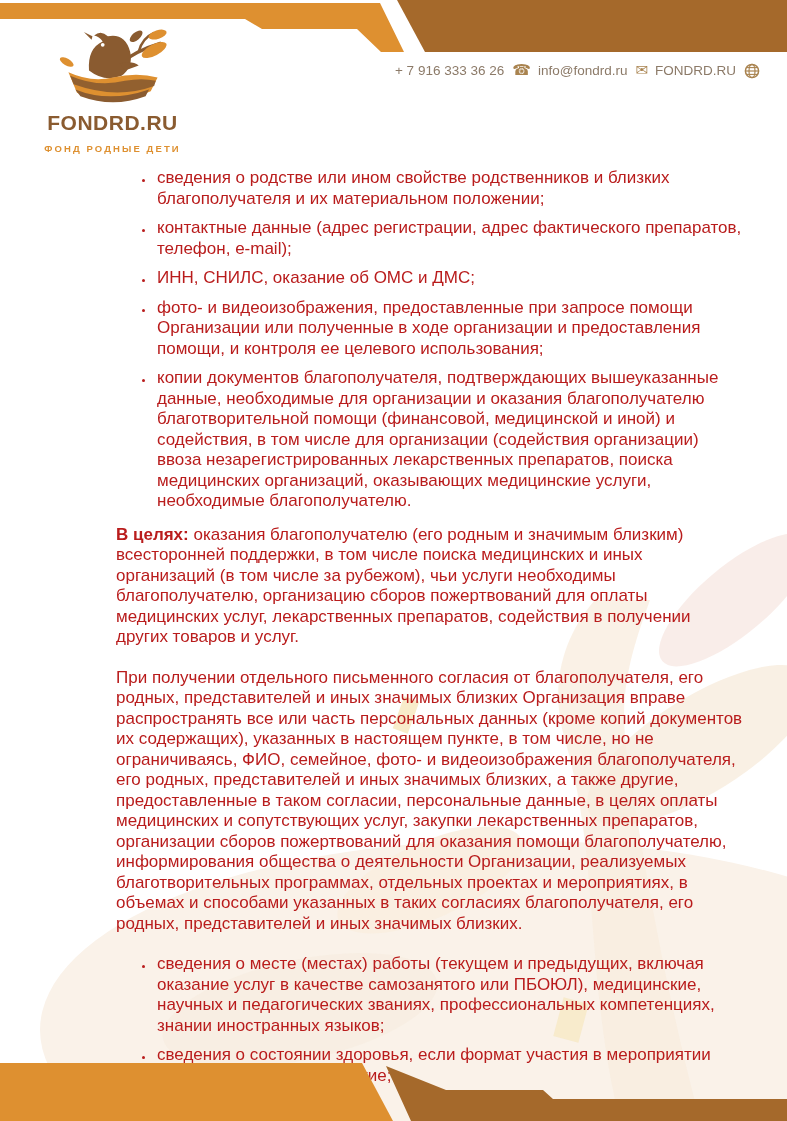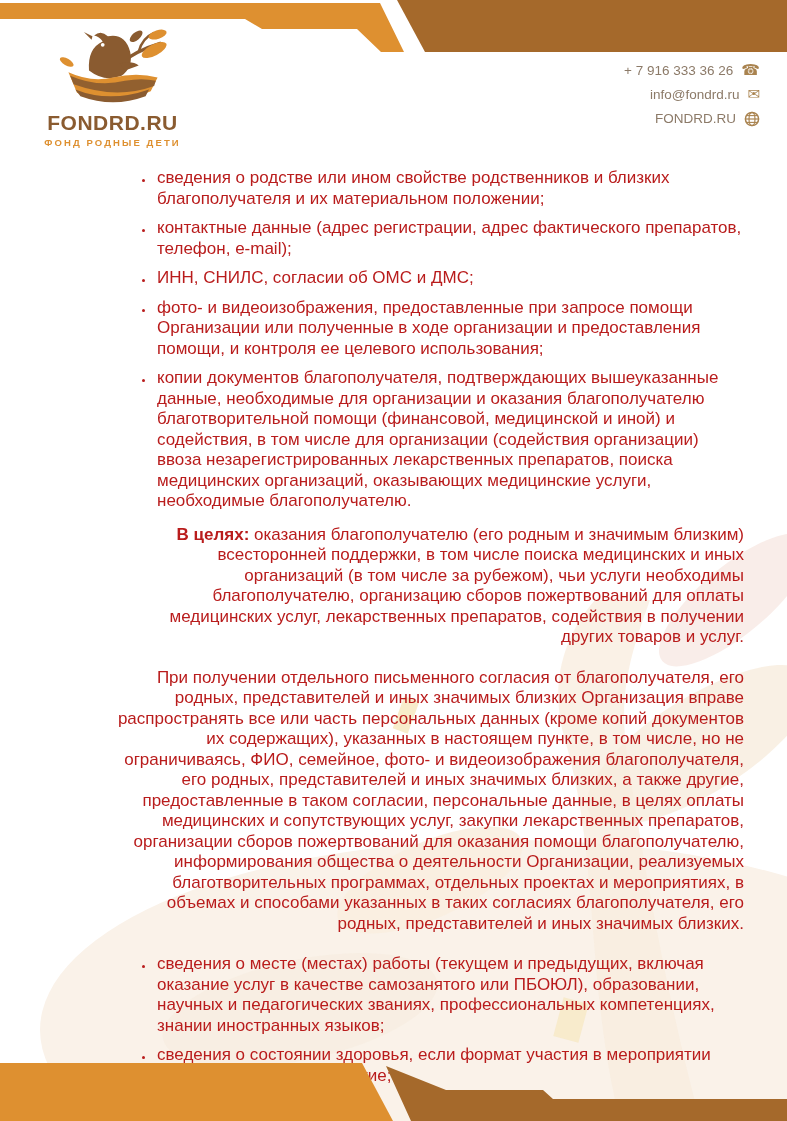--- a/index.html
+++ b/index.html
@@ -18,41 +18,41 @@
     position:absolute; left:30px; top:26px; width:165px; z-index:2;
     text-align:center;
   }
   .logo .bird { display:block; margin:0 auto 2px; }
   .brand {
     font-size:21px; font-weight:800; letter-spacing:0.5px; color:#8a5b30;
     line-height:22px;
   }
   .tagline {
     font-size:9.5px; font-weight:700; letter-spacing:2.1px; color:#de9030;
-    line-height:13px; margin-top:2px;
+    line-height:13px; margin-top:8px;
   }
   .contacts {
     position:absolute; right:27px; top:62px; z-index:2;
-    display:flex; flex-direction:column; gap:7px; align-items:flex-end;
+    display:flex; flex-direction:row; gap:7px; align-items:flex-end;
   }
   .contact-row { display:flex; align-items:center; gap:8px; }
   .contact-text { font-size:13.5px; color:#8c7a68; line-height:17px; }
   .glyph-icon { font-family:"DejaVu Sans", sans-serif; font-size:15px; color:#a9834f; line-height:15px; }
   .globe { display:block; }
 
   
   .content {
     position:absolute; left:112px; top:168px; width:632px; z-index:2;
     color:#b91c1c; font-size:17px; line-height:20.5px;
     text-align:left;
   }
   ul.bullets { margin:0 0 13px 0; padding-left:43px; }
   ul.bullets li { margin-bottom:9px; padding-left:2px; }
   ul.bullets li::marker { font-size:11px; }
-  .para { margin:0 0 20px 4px;text-align:right; }
+  .para { margin:0 0 20px 4px; }
   .lead-bold { font-weight:700; }
   .section-heading { font-weight:700; margin:34px 0 20px 0; }
 </style>
 </head>
 <body>
 
 <div class="page">
 
   <svg class="layer watermark" width="787" height="1121" viewBox="0 0 787 1121" aria-hidden="true">
     <ellipse cx="510" cy="1030" rx="470" ry="190" fill="#faf2e9"></ellipse>
@@ -117,30 +117,30 @@
         <line x1="2.4" y1="11.4" x2="13.6" y2="11.4" stroke="#a9834f" stroke-width="1.1"></line>
       </svg>
     </div>
   </div>
 
   <div class="content">
 
     <ul class="bullets">
         <li>сведения о родстве или ином свойстве родственников и близких благополучателя и их материальном положении;</li>
         <li>контактные данные (адрес регистрации, адрес фактического препаратов, телефон, e-mail);</li>
-        <li>ИНН, СНИЛС, согласии об ОМС и ДМС;</li>
+        <li>ИНН, СНИЛС, оказание об ОМС и ДМС;</li>
         <li>фото- и видеоизображения, предоставленные при запросе помощи Организации или полученные в ходе организации и предоставления помощи, и контроля ее целевого использования;</li>
         <li>копии документов благополучателя, подтверждающих вышеуказанные данные, необходимые для организации и оказания благополучателю благотворительной помощи (финансовой, медицинской и иной) и содействия, в том числе для организации (содействия организации) ввоза незарегистрированных лекарственных препаратов, поиска медицинских организаций, оказывающих медицинские услуги, необходимые благополучателю.</li>
       </ul>
 
     <p class="para"><span class="lead-bold">В целях:</span><span> оказания благополучателю (его родным и значимым близким) всесторонней поддержки, в том числе поиска медицинских и иных организаций (в том числе за рубежом), чьи услуги необходимы благополучателю, организацию сборов пожертвований для оплаты медицинских услуг, лекарственных препаратов, содействия в получении других товаров и услуг.</span></p>
 
     <p class="para">При получении отдельного письменного согласия от благополучателя, его родных, представителей и иных значимых близких Организация вправе распространять все или часть персональных данных (кроме копий документов их содержащих), указанных в настоящем пункте, в том числе, но не ограничиваясь, ФИО, семейное, фото- и видеоизображения благополучателя, его родных, представителей и иных значимых близких, а также другие, предоставленные в таком согласии, персональные данные, в целях оплаты медицинских и сопутствующих услуг, закупки лекарственных препаратов, организации сборов пожертвований для оказания помощи благополучателю, информирования общества о деятельности Организации, реализуемых благотворительных программах, отдельных проектах и мероприятиях, в объемах и способами указанных в таких согласиях благополучателя, его родных, представителей и иных значимых близких.</p>
 
 
 
     <ul class="bullets">
-        <li>сведения о месте (местах) работы (текущем и предыдущих, включая оказание услуг в качестве самозанятого или ПБОЮЛ), образовании, научных и педагогических званиях, профессиональных компетенциях, знании иностранных языков;</li>
+        <li>сведения о месте (местах) работы (текущем и предыдущих, включая оказание услуг в качестве самозанятого или ПБОЮЛ), медицинские, научных и педагогических званиях, профессиональных компетенциях, знании иностранных языков;</li>
         <li>сведения о состоянии здоровья, если формат участия в мероприятии подразумевает их раскрытие;</li>
       </ul>
 
   </div>
 </div>
 
 </body></html>

